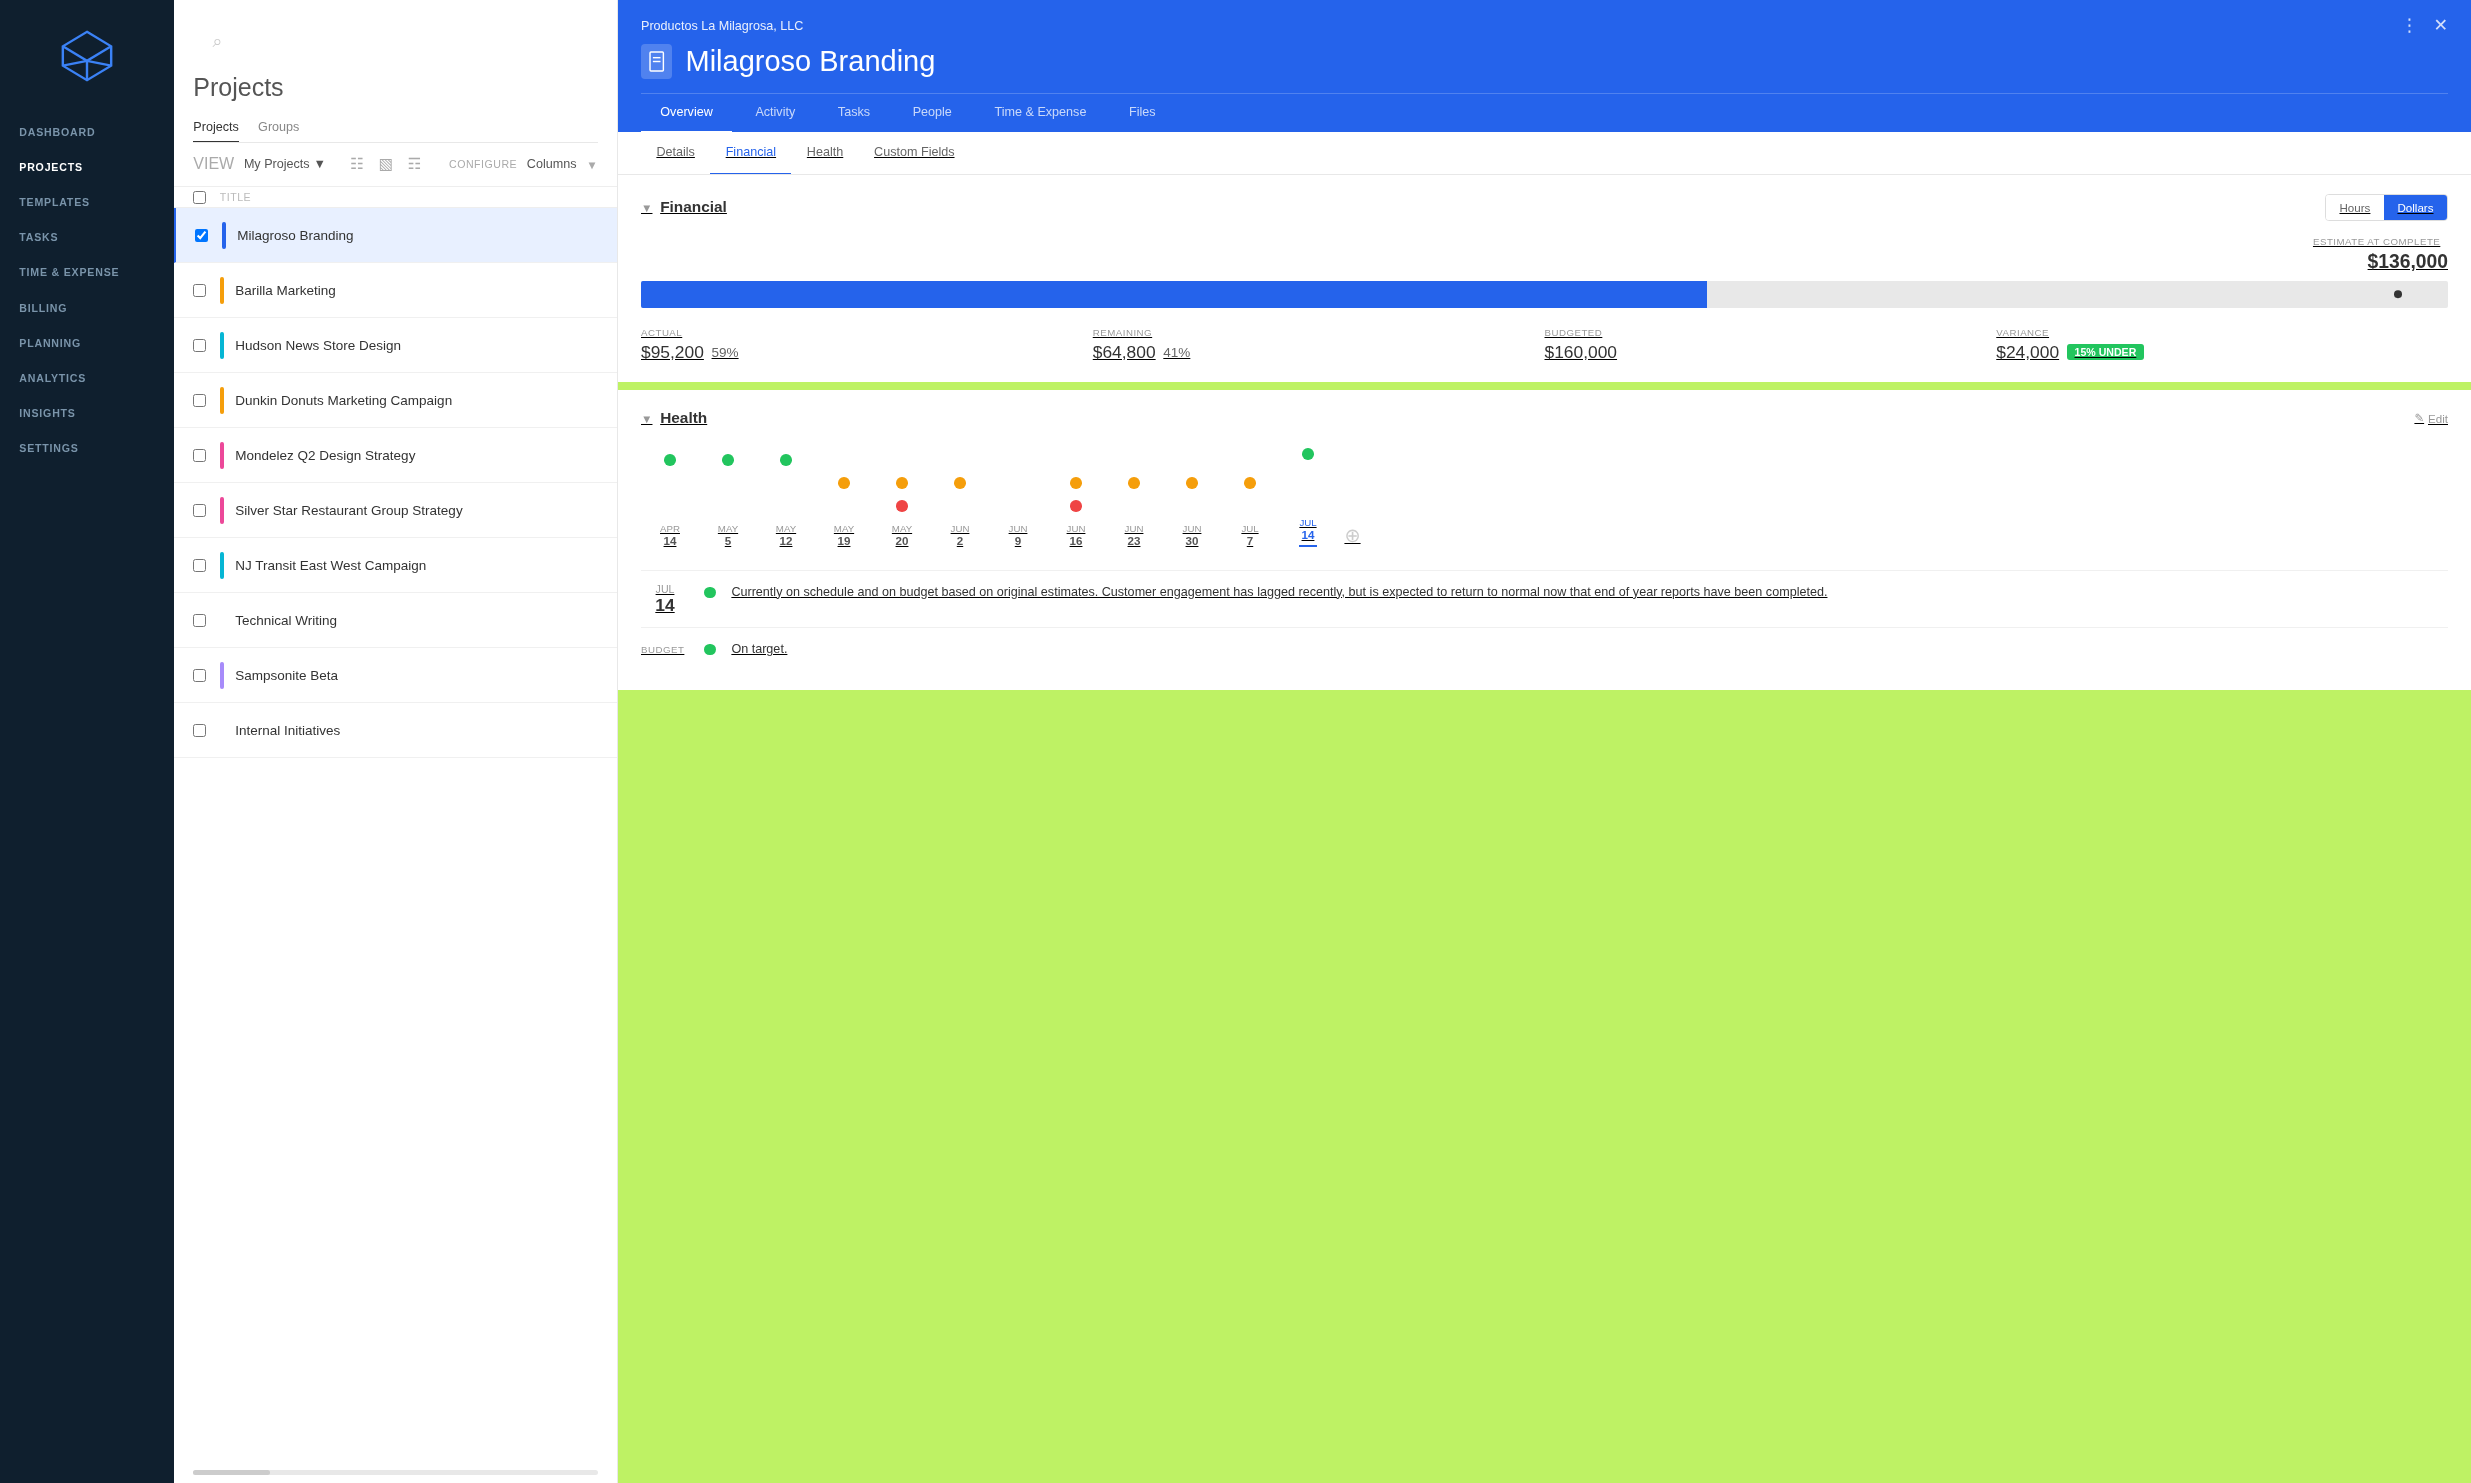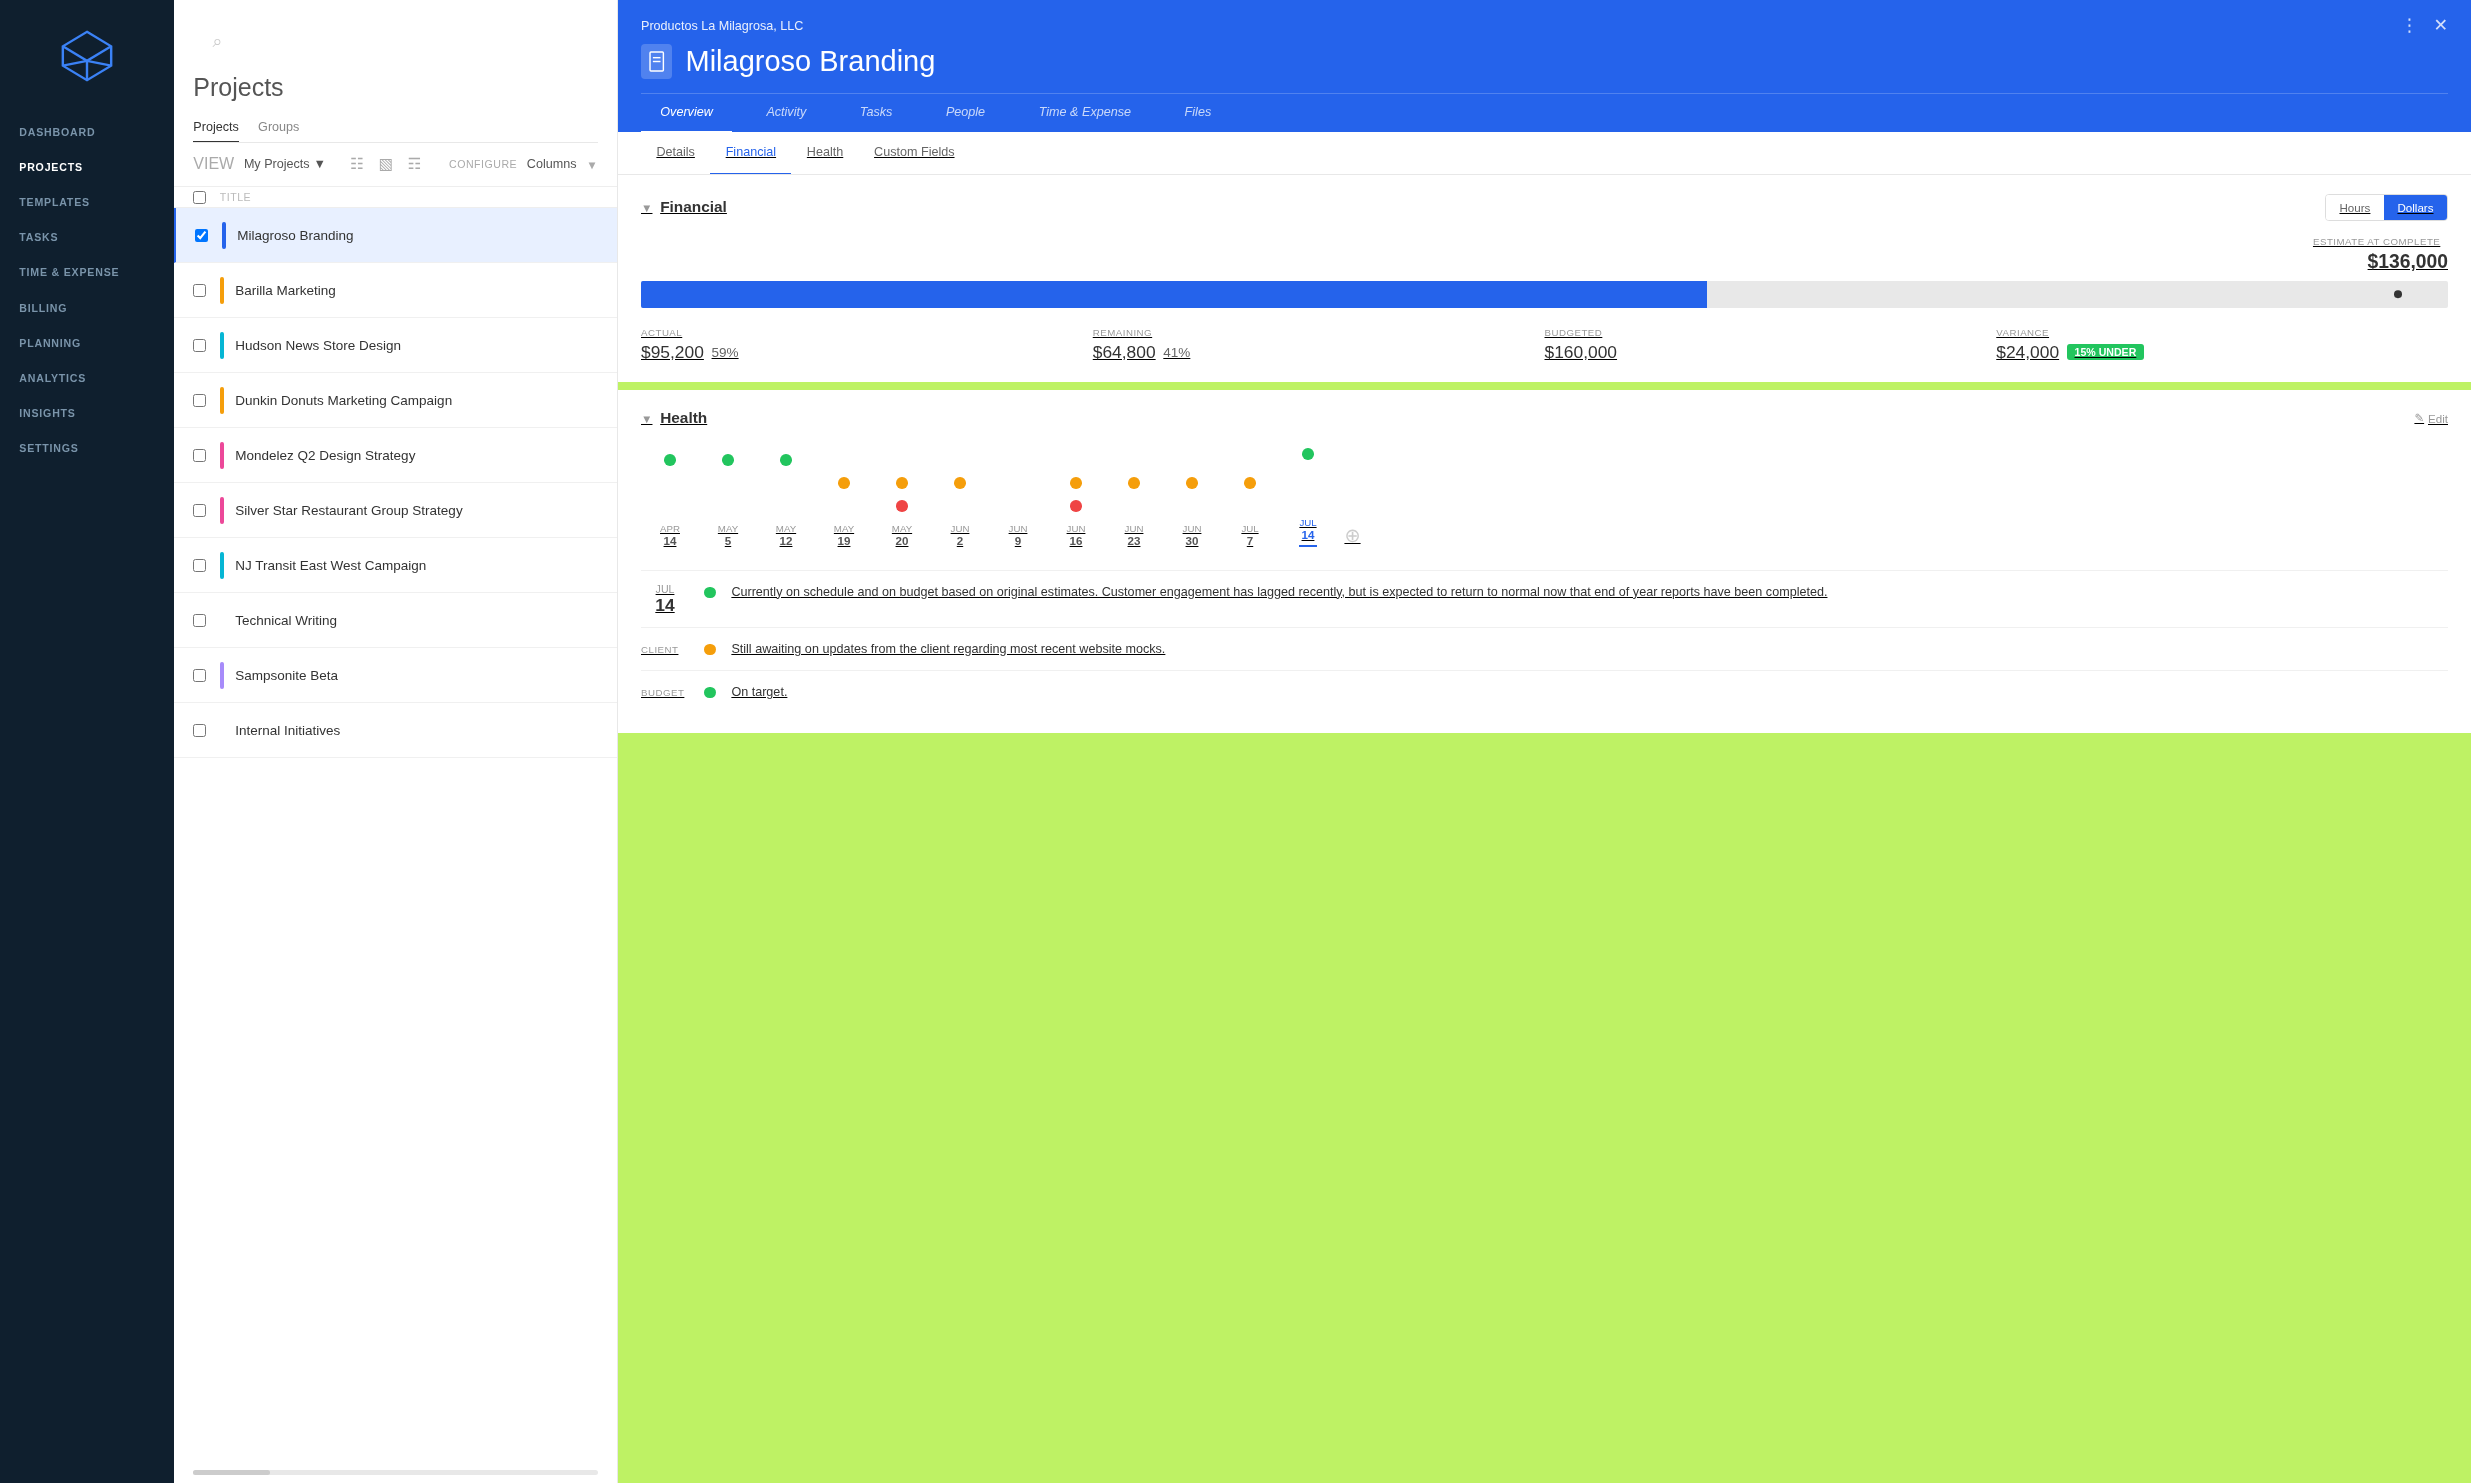--- a/index.html
+++ b/index.html
@@ -89,21 +89,21 @@
     }
     .detail-header-top {
       display: flex; align-items: center; justify-content: space-between; padding: 15.4px 0 7.7px;
     }
     .detail-client { font-size: 12.6px; opacity: 0.9; }
     .detail-header-actions { display: flex; gap: 15.4px; align-items: center; }
     .detail-action-btn { color: #fff; background: none; border: none; cursor: pointer; font-size: 17.4px; opacity: 0.8; }
     .detail-title-row { display: flex; align-items: center; gap: 13.5px; padding-bottom: 13.5px; }
     .project-icon-box { width: 31px; height: 35px; background: rgba(255,255,255,0.2); border-radius: 3.9px; display: flex; align-items: center; justify-content: center; font-size: 15.4px; }
     .detail-title { font-size: 29px; font-weight: 400; }
-    .detail-tabs { display: flex; gap: 15px; border-top: 1px solid rgba(255,255,255,0.2); font-style: italic; }
+    .detail-tabs { display: flex; gap: 4px; border-top: 1px solid rgba(255,255,255,0.2); }
     .detail-tab { padding: 11.6px 19.3px; font-size: 12.6px; color: rgba(255,255,255,0.75); cursor: pointer; border-bottom: 1.9px solid transparent; }
     .detail-tab.active { color: #fff; border-bottom: 1.9px solid #fff; }
 
     .detail-content { flex: 1; overflow-y: auto; background: #bef264; text-decoration: underline; }
 
     
     .sub-tabs { display: flex; gap: 0; background: #fff; border-bottom: 1px solid #e8e8e8; padding: 0 23px; }
     .sub-tab { padding: 13.5px 15.4px; font-size: 12.6px; color: #666; cursor: pointer; border-bottom: 1.9px solid transparent; }
     .sub-tab.active { color: #2563eb; border-bottom: 1.9px solid #2563eb; font-weight: 500; }
 
@@ -481,27 +481,20 @@
       </div>
       <div class="health-entries" id="health-entries">
       <div class="health-entry">
             <div class="health-entry-date">JUL<span>14</span></div>
             <div class="health-entry-dot">
               <div class="dot green"></div>
             </div>
             <div class="health-entry-text">Currently on schedule and on budget based on original estimates. Customer engagement has lagged recently, but is expected to return to normal now that end of year reports have been completed.</div>
           </div>
           <div class="health-entry">
-            <div class="health-entry-label">CLIENT</div>
-            <div class="health-entry-dot">
-              <div class="dot orange"></div>
-            </div>
-            <div class="health-entry-text">Still awaiting on updates from the client regarding most recent website mocks.</div>
-          </div>
-          <div class="health-entry">
             <div class="health-entry-label">BUDGET</div>
             <div class="health-entry-dot">
               <div class="dot green"></div>
             </div>
             <div class="health-entry-text">On target.</div>
           </div>
         </div>
     </div>
   </div>
 </div>

